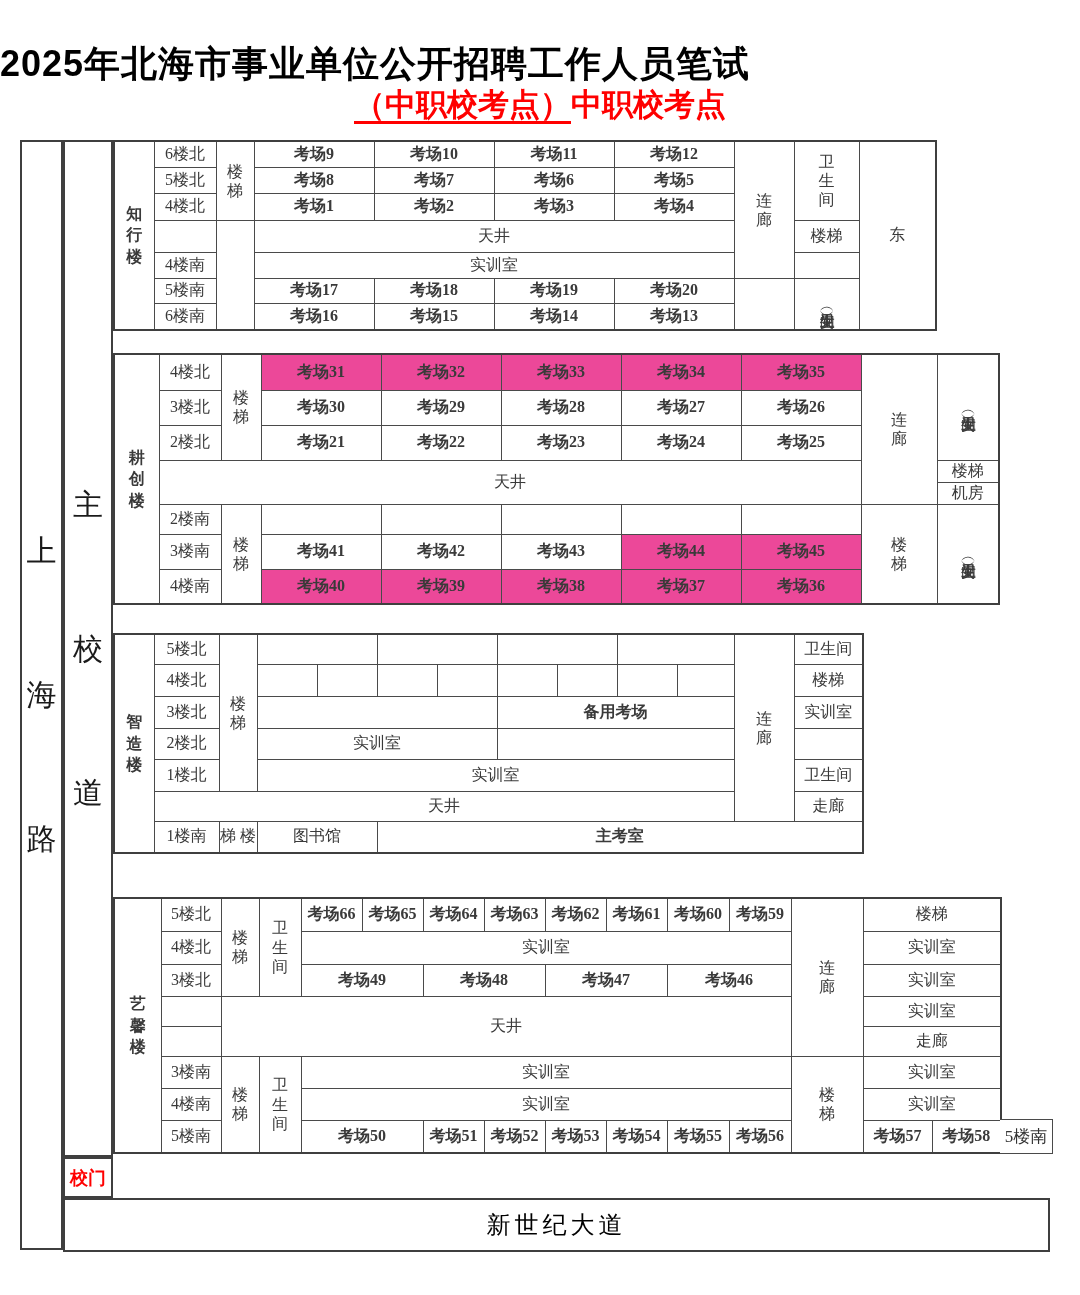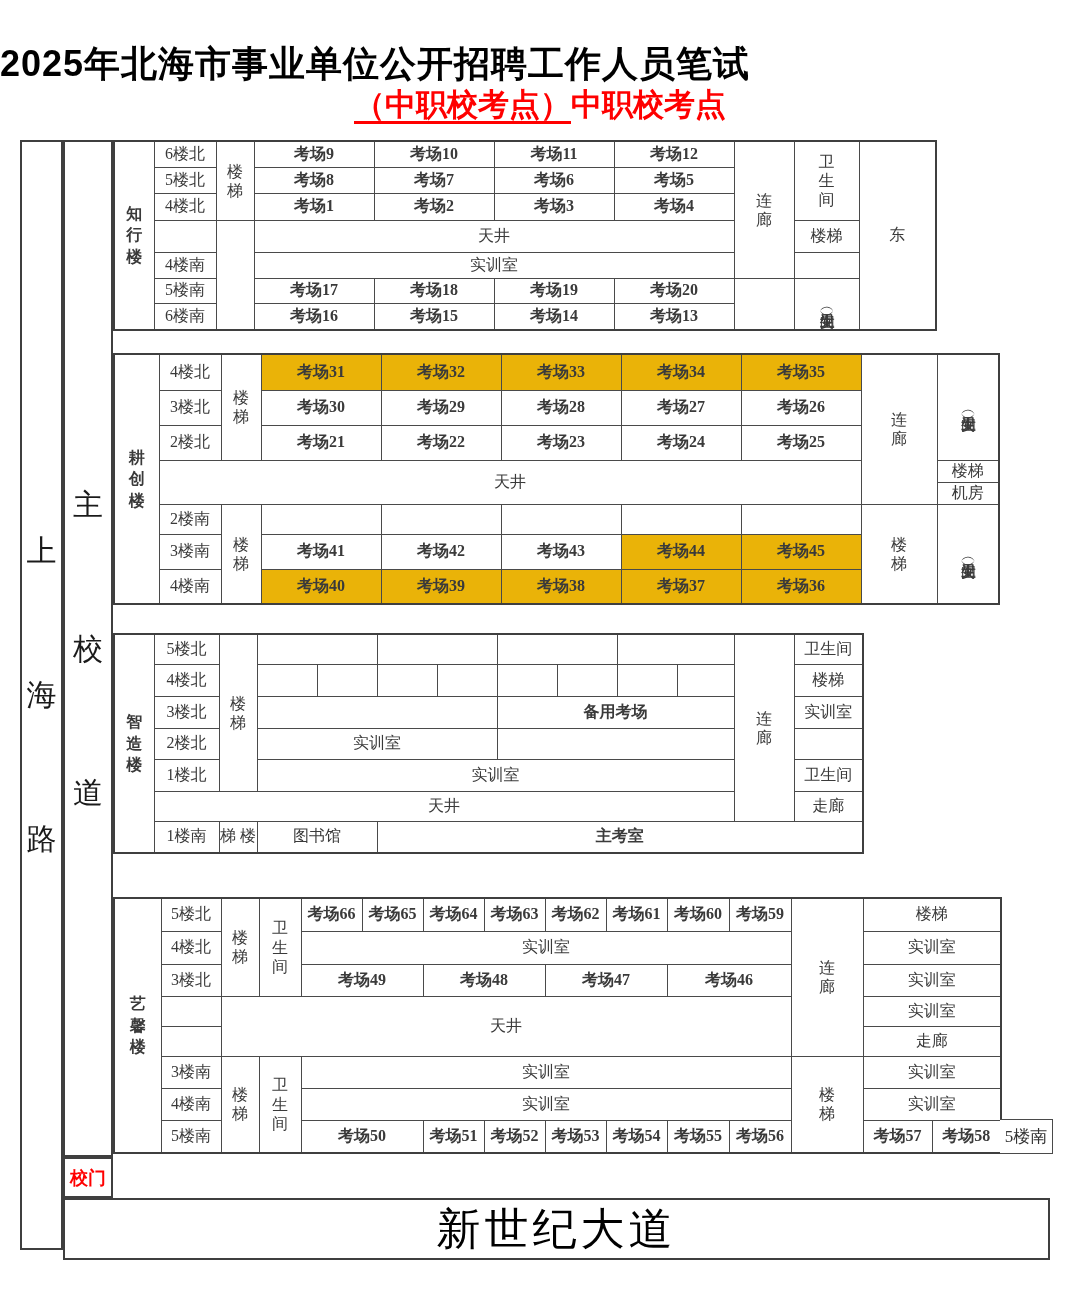--- a/index.html
+++ b/index.html
@@ -31,42 +31,42 @@
   }
   table.bld td {
     border:1px solid #4a4a4a; text-align:center; vertical-align:middle;
     font-size:16px; color:#3a3a3a; padding:0; overflow:hidden;
   }
   td.bname { color:#ff0000; font-weight:bold; font-size:24px; white-space:pre-line; line-height:1.35;
              font-family:"Liberation Sans","DejaVu Sans",sans-serif; }
   td.floor { font-size:17px; color:#333; }
   td.exam  { color:#00B050; font-weight:bold; font-size:17px;margin-left:12px; }
   td.exam-sm { color:#00B050; font-weight:bold; font-size:14px; }
-  td.ylw   { background:#eab308; }
+  td.ylw   { background:#ec4899; }
   td.v     { white-space:pre-line; line-height:1.2; }
   td.backup { color:#7030A0; font-weight:bold; font-size:17px;margin-top:44px; }
   td.chief  { color:#7030A0; font-weight:bold; font-size:27px;
               font-family:"Liberation Sans","DejaVu Sans",sans-serif; }
   td.east   { font-size:19px; }
   .wcmf { display:inline-block; writing-mode:vertical-rl; font-size:15px; line-height:1.3; }
   .wcmf.h4 { height:66px; }
   .wcmf.h3 { height:46px; }
   .tail5s {
     position:absolute; left:887px; top:222px; width:53px; height:35px;
     border:1px solid #4a4a4a; border-left:none; background:#fff;
     display:flex; align-items:center; justify-content:center; font-size:17px; color:#333;
   }
   .gate {
     position:absolute; left:63px; top:1157px; width:50px; height:41px;
     border:2px solid #3f3f3f; color:#ff0000; font-weight:bold; font-size:18px;
     display:flex; align-items:center; justify-content:center; background:#fff;
   }
   .avenue {
-    position:absolute; left:63px; top:1198px; width:987px; height:62px;
-    border:2px solid #3f3f3f; color:#000; font-size:44px; letter-spacing:4px;
+    position:absolute; left:63px; top:1198px; width:987px; height:54px;
+    border:2px solid #3f3f3f; color:#000; font-size:24px; letter-spacing:4px;
     display:flex; align-items:center; justify-content:center; background:#fff;
   }
 </style>
 </head>
 <body>
 
 <div class="page">
 
   <div class="title">2025年北海市事业单位公开招聘工作人员笔试</div>
   <div class="subtitle"><span class="u">（中职校考点）</span><span>中职校考点</span></div>

